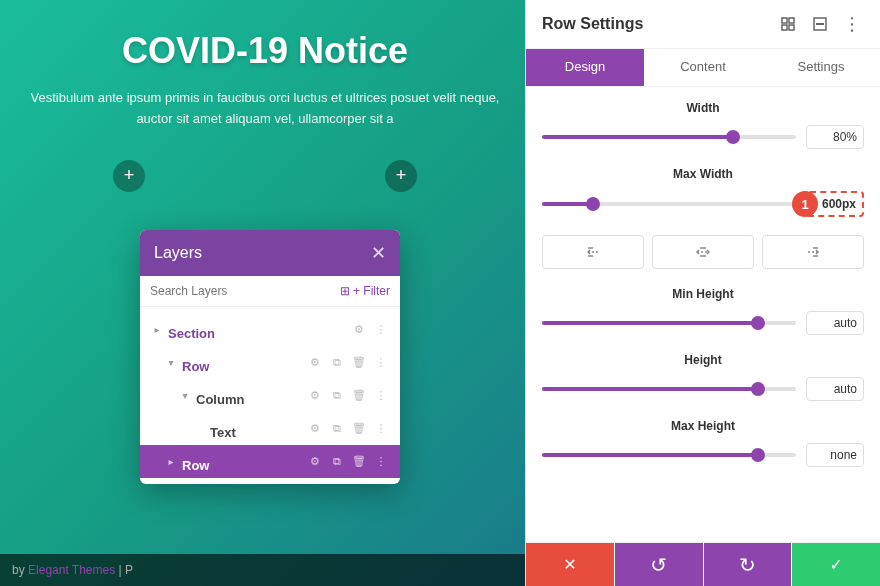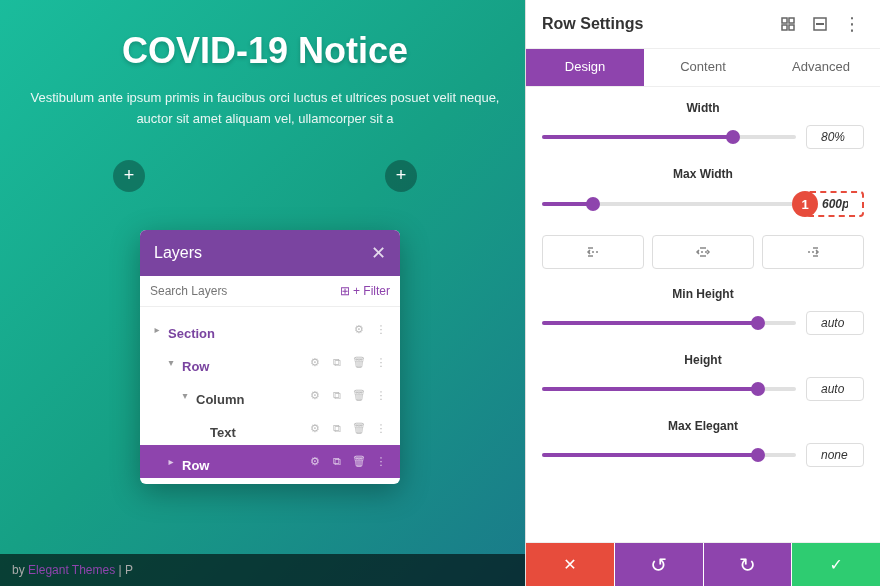--- a/index.html
+++ b/index.html
@@ -301,27 +301,26 @@
       background: #8e44ad;
       border-radius: 50%;
       position: absolute;
       top: -5px;
       transform: translateX(-50%);
       cursor: pointer;
     }
 
     .slider-input {
       width: 58px;
-      padding: 4px 14px;
+      padding: 4px 6px;
       border: 1px solid #ddd;
       border-radius: 4px;
       font-size: 12px;
       color: #333;
-      text-align: left;
-      font-style: italic;
+      text-align: right;
     }
 
     .slider-input.highlighted {
       border: 2px dashed #e74c3c;
       border-radius: 4px;
       color: #333;
       font-weight: 600;
     }
 
     
@@ -510,21 +509,21 @@
   </div>
 
   <div class="rs-tabs">
     <button class="rs-tab active" style="background:#8e44ad; color:white; border-bottom: 2px solid #8e44ad;">
       <span>Design</span>
     </button>
     <button class="rs-tab" style="color:#666; border-bottom: 2px solid transparent;">
       <span>Content</span>
     </button>
     <button class="rs-tab" style="color:#666; border-bottom: 2px solid transparent;">
-      <span>Advanced</span>
+      <span>Settings</span>
     </button>
   </div>
 
   <div class="rs-body">
 
     <div class="rs-section">
       <div class="rs-label">Width</div>
       <div class="slider-row">
         <div class="slider-track" style="position:relative;">
           <div class="slider-fill" style="width:75%;"></div>
@@ -594,21 +593,21 @@
       <div class="slider-row">
         <div class="slider-track" style="position:relative;">
           <div class="slider-fill" style="width:85%;"></div>
           <div class="slider-thumb" style="left:85%;"></div>
         </div>
         <input class="slider-input" type="text" value="auto" style="">
       </div>
     </div>
 
     <div class="rs-section">
-      <div class="rs-label">Max Elegant</div>
+      <div class="rs-label">Max Height</div>
       <div class="slider-row">
         <div class="slider-track" style="position:relative;">
           <div class="slider-fill" style="width:85%;"></div>
           <div class="slider-thumb" style="left:85%;"></div>
         </div>
         <input class="slider-input" type="text" value="none" style="">
       </div>
     </div>
   </div>
 

